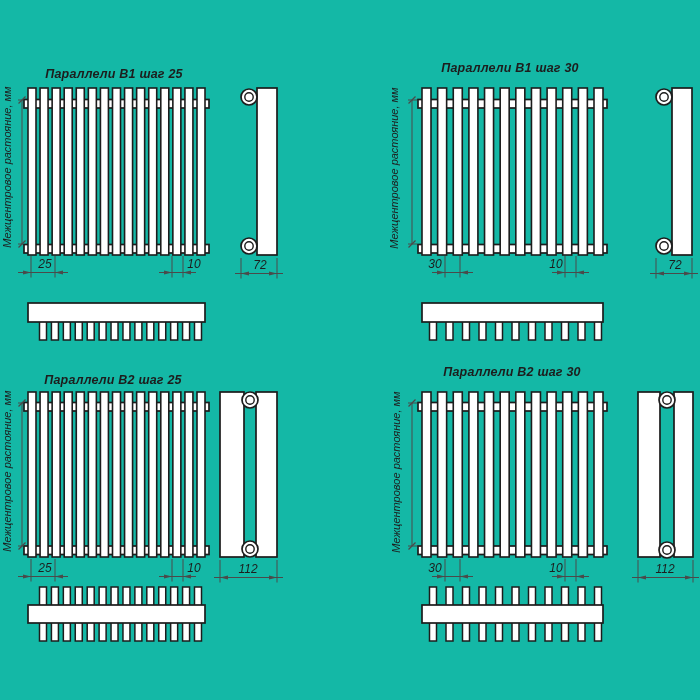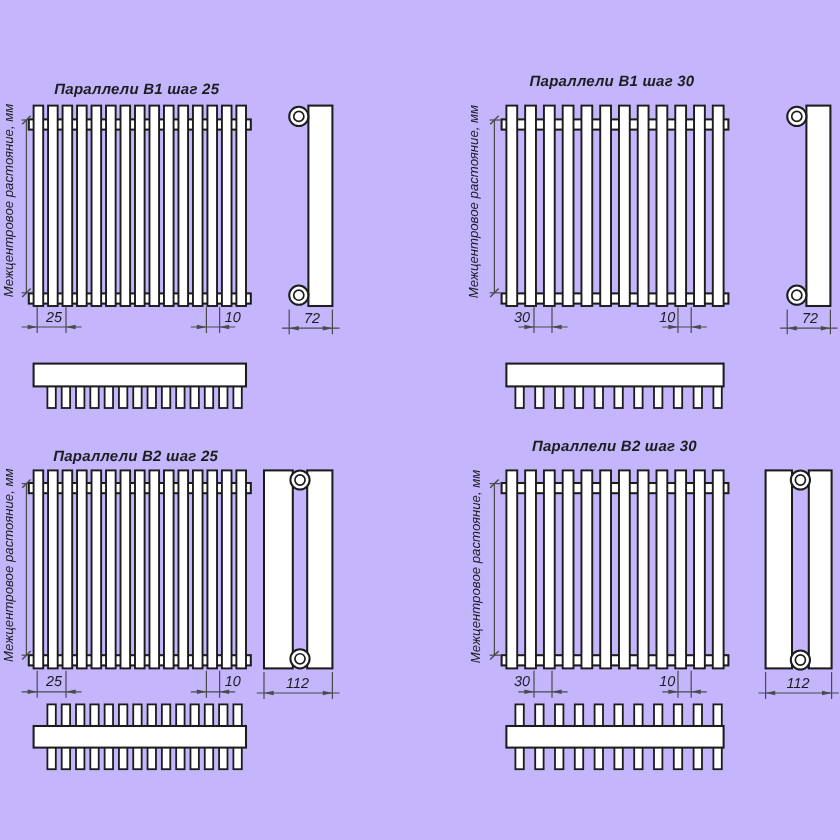--- a/index.html
+++ b/index.html
@@ -1,16 +1,16 @@
 <!DOCTYPE html>
 <html><head>
 <meta charset="utf-8">
 <style>
   html,body{margin:0;padding:0;background:#ffffff;}
-  .sheet{position:relative;width:700px;height:700px;background:#c4b5fd;overflow:hidden;}
+  .sheet{position:relative;width:700px;height:700px;background:#14b8a6;overflow:hidden;}
   .quad{position:absolute;width:350px;height:350px;}
   #q0{left:0;top:0;} #q1{left:350px;top:0;} #q2{left:0;top:350px;} #q3{left:350px;top:350px;}
   text{font-family:"Liberation Sans",sans-serif;font-style:italic;fill:#1d1d1d;}
   .title{font-size:12.5px;font-weight:600;letter-spacing:.2px;}
   .dim{font-size:12px;font-weight:500;}
   .ylabel{font-size:11px;}
 </style>
 </head>
 <body>
 

